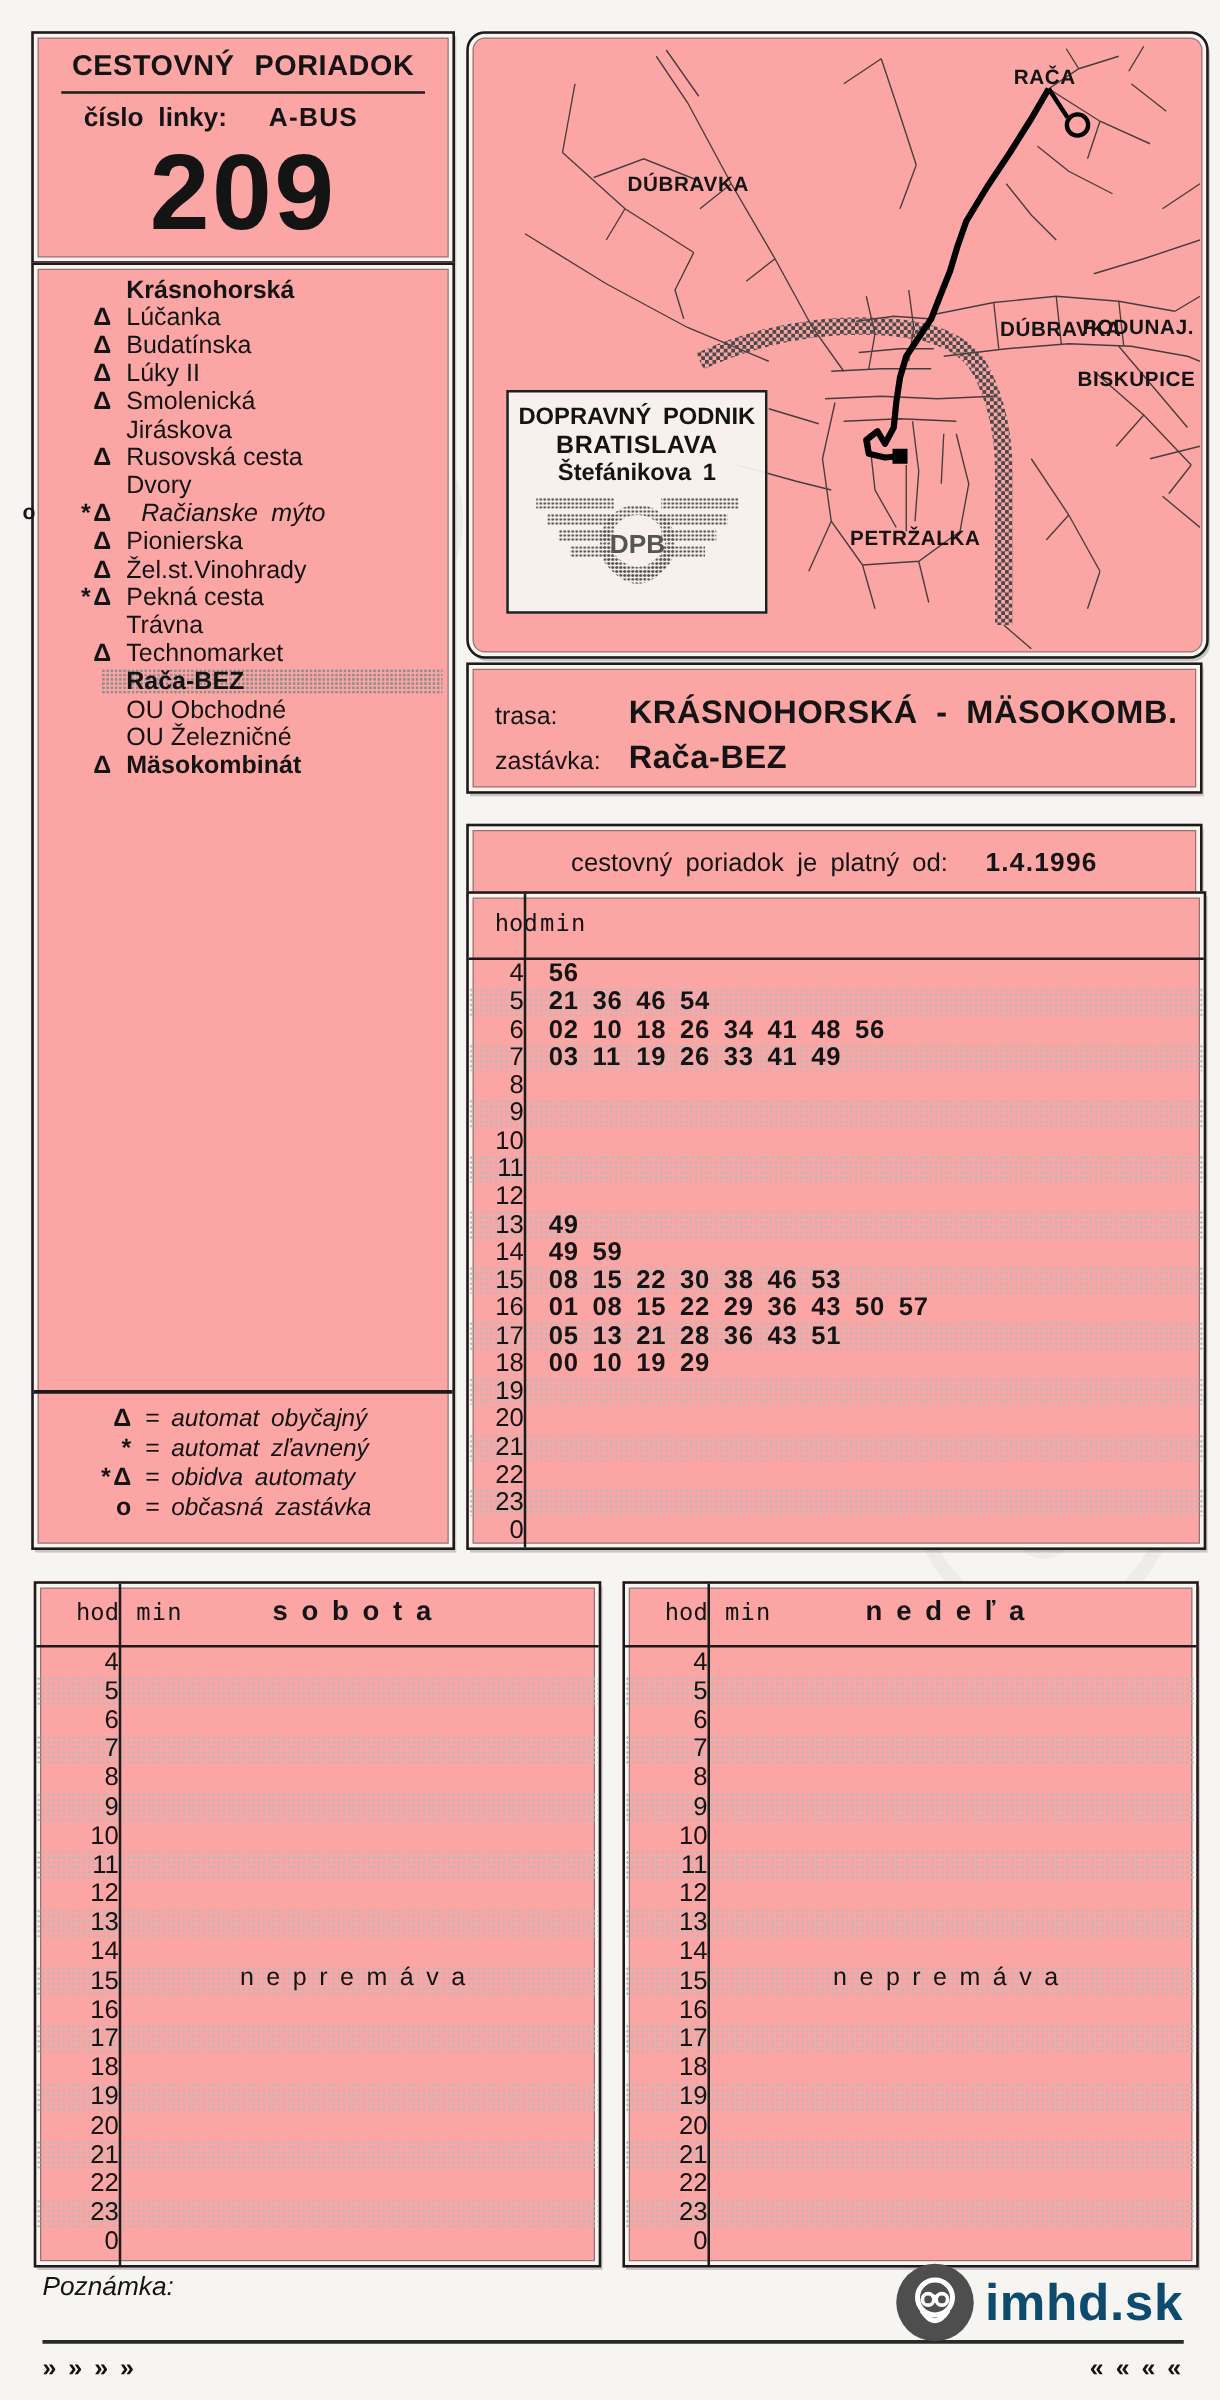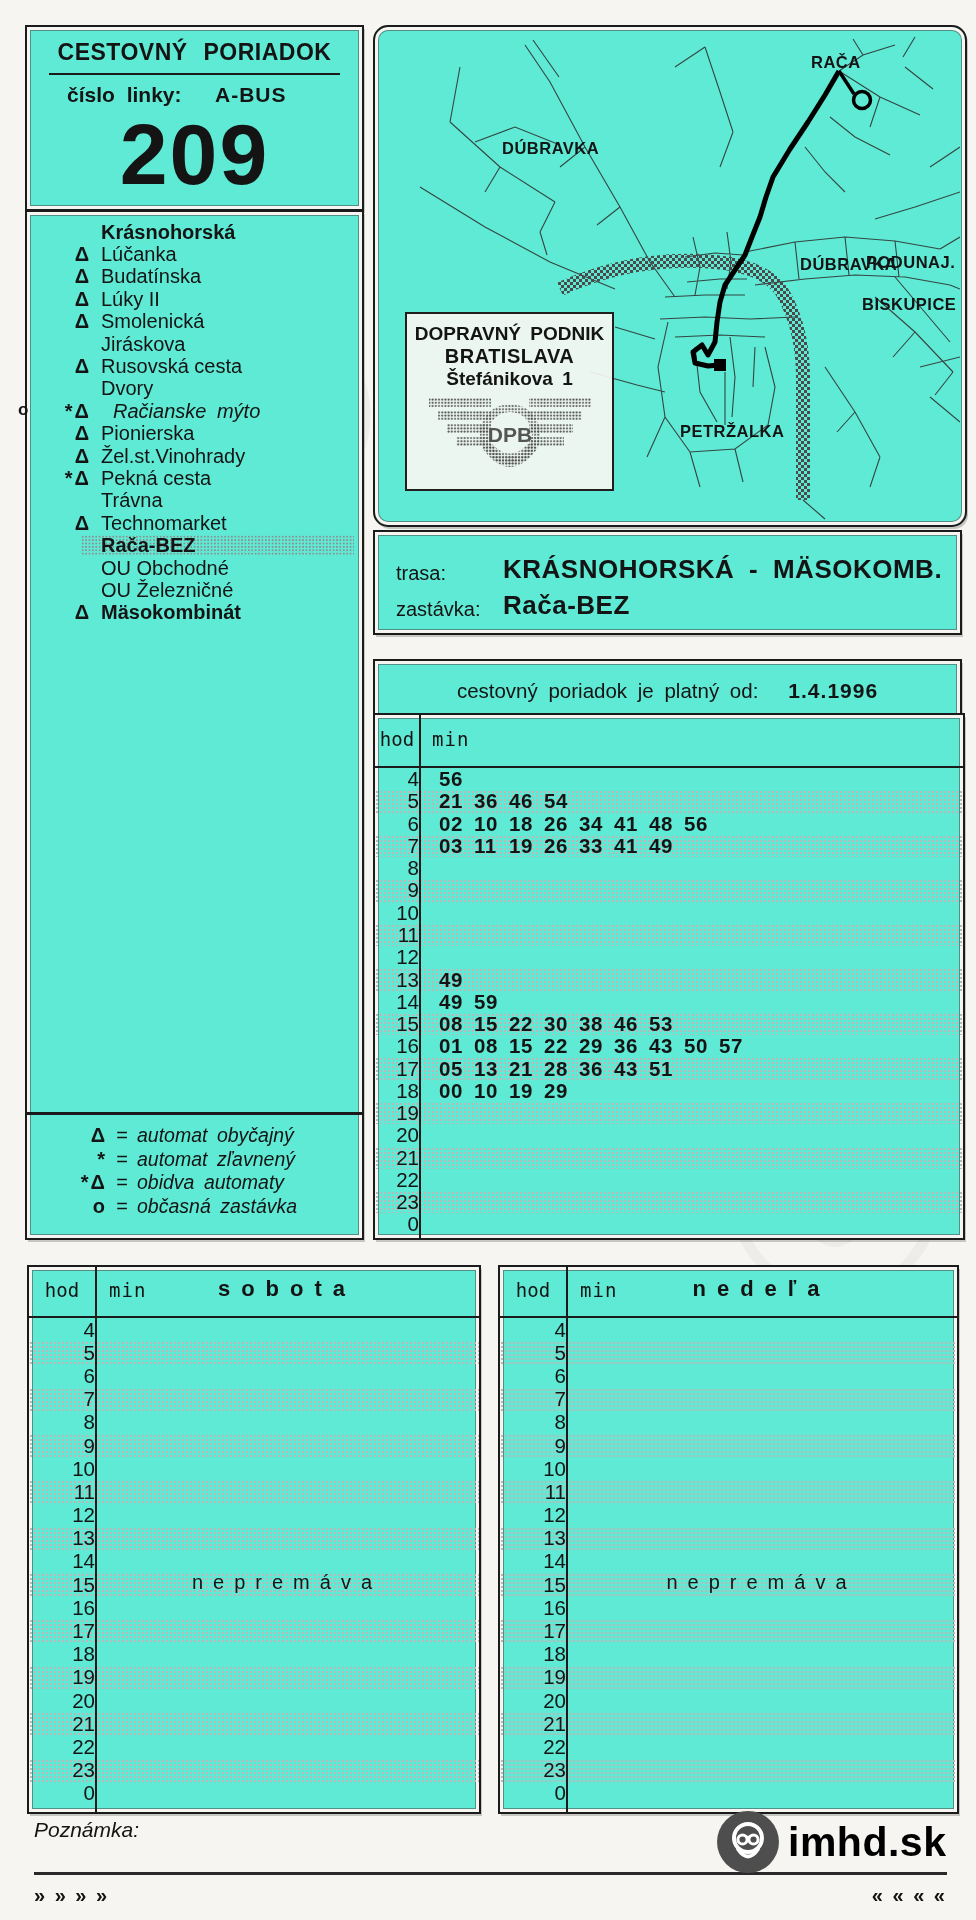--- a/index.html
+++ b/index.html
@@ -1,21 +1,21 @@
 <!DOCTYPE html>
 <html><head>
 <meta charset="utf-8">
 <style>
   html,body{margin:0;padding:0;background:#e8e7e3;}
   .page{position:relative;width:976px;height:1920px;background:#f6f5f1;overflow:hidden;
         font-family:"Liberation Sans",sans-serif;color:#141414;}
   .abs{position:absolute;}
   .dbox{position:absolute;border:2.5px solid #1b1b1b;
         box-shadow:inset 0 0 0 3px #f6f5f1, inset 0 0 0 4px rgba(70,70,70,.55), 2px 3px 0 -1px rgba(60,60,60,.25);
-        background:#5eead4;}
+        background:#fca5a5;}
   .dots{background-image:radial-gradient(circle,#b9b9b9 1px,rgba(0,0,0,0) 1.15px);background-size:4px 4px;}
   .hatchsq{background-image:radial-gradient(circle,#9a9a9a 1.2px,rgba(0,0,0,0) 1.3px);background-size:3.4px 3.4px;}
 
   
   .wm{position:absolute;opacity:.045;}
 
   
   #header-box{left:25px;top:25px;width:335px;height:182px;}
   .hb-title{position:absolute;top:12px;left:0;right:0;text-align:center;font-weight:bold;font-size:23px;word-spacing:9px;letter-spacing:.5px;}
   .hb-rule{position:absolute;top:46px;left:22px;right:22px;height:2px;background:#1b1b1b;}
@@ -57,21 +57,21 @@
   .tr-value{position:absolute;left:128px;top:-4px;font-weight:bold;font-size:26px;letter-spacing:.5px;word-spacing:7px;white-space:nowrap;}
 
   
   #validity-box{left:373px;top:659px;width:585px;height:59px;display:flex;align-items:center;justify-content:center;gap:30px;}
   .val-label{font-size:20.5px;word-spacing:5px;}
   .val-date{font-weight:bold;font-size:21px;letter-spacing:1px;}
 
   
   #weekday-table{left:373px;top:713px;width:588px;height:523px;}
   .thead{position:relative;height:51px;border-bottom:2.5px solid #1b1b1b;}
-  .hod-label{position:absolute;left:0;width:44px;top:13px;text-align:center;font-family:"DejaVu Sans Mono",monospace;font-size:19px;}
+  .hod-label{position:absolute;left:0;width:44px;top:13px;text-align:center;font-family:"DejaVu Sans Mono",monospace;font-size:19px;padding-left:16px;}
   .min-label{position:absolute;left:57px;top:13px;font-family:"DejaVu Sans Mono",monospace;font-size:19px;letter-spacing:1px;}
   .day-label{position:absolute;left:44px;right:0;top:10px;text-align:center;font-weight:bold;font-size:24px;word-spacing:9px;}
   .vline{position:absolute;top:0;bottom:0;width:2px;background:#1b1b1b;}
   .trow{display:flex;align-items:center;height:22.28px;}
   .thour{width:44px;text-align:right;padding-right:7px;font-size:20.5px;flex:none;}
   .tmins{display:flex;margin-left:13px;}
   .mcell{width:35px;font-weight:bold;font-size:20.5px;letter-spacing:.5px;flex:none;}
 
   
   .day-table{top:1265px;height:545px;}
@@ -82,21 +82,21 @@
   .dhead .min-label{left:80px;top:12px;}
   .dhead .day-label{left:66px;top:9px;font-size:22px;letter-spacing:11px;word-spacing:0;}
   .drow{display:flex;align-items:center;height:23.19px;}
   .dhour{width:66px;text-align:right;padding-right:9px;font-size:20.5px;flex:none;}
   .np-note{position:absolute;left:66px;right:0;top:304px;height:23px;display:flex;align-items:center;justify-content:center;
            font-weight:normal;font-size:20px;letter-spacing:10px;}
 
   
   #poznamka{left:34px;top:1818px;font-style:italic;font-size:21px;}
   #imhd-logo{left:716px;top:1808px;width:232px;height:68px;display:flex;align-items:center;z-index:3;}
-  .brand-text{font-weight:bold;font-size:41px;color:#000000;letter-spacing:.5px;margin-left:8px;text-align:center;}
+  .brand-text{font-weight:bold;font-size:41px;color:#0c4a6e;letter-spacing:.5px;margin-left:8px;text-align:center;}
   #footer-rule{left:34px;top:1872px;width:913px;height:2.5px;background:#2a2a2a;z-index:1;}
   #footer-notice{left:34px;top:1884px;width:913px;display:flex;justify-content:space-between;align-items:center;
                  font-weight:bold;font-size:19.5px;}
   .notice-mid{word-spacing:7px;letter-spacing:.2px;}
   .notice-arrows{font-weight:bold;font-size:20px;letter-spacing:2px;}
 </style>
 </head>
 <body>
 
 <div class="page">

